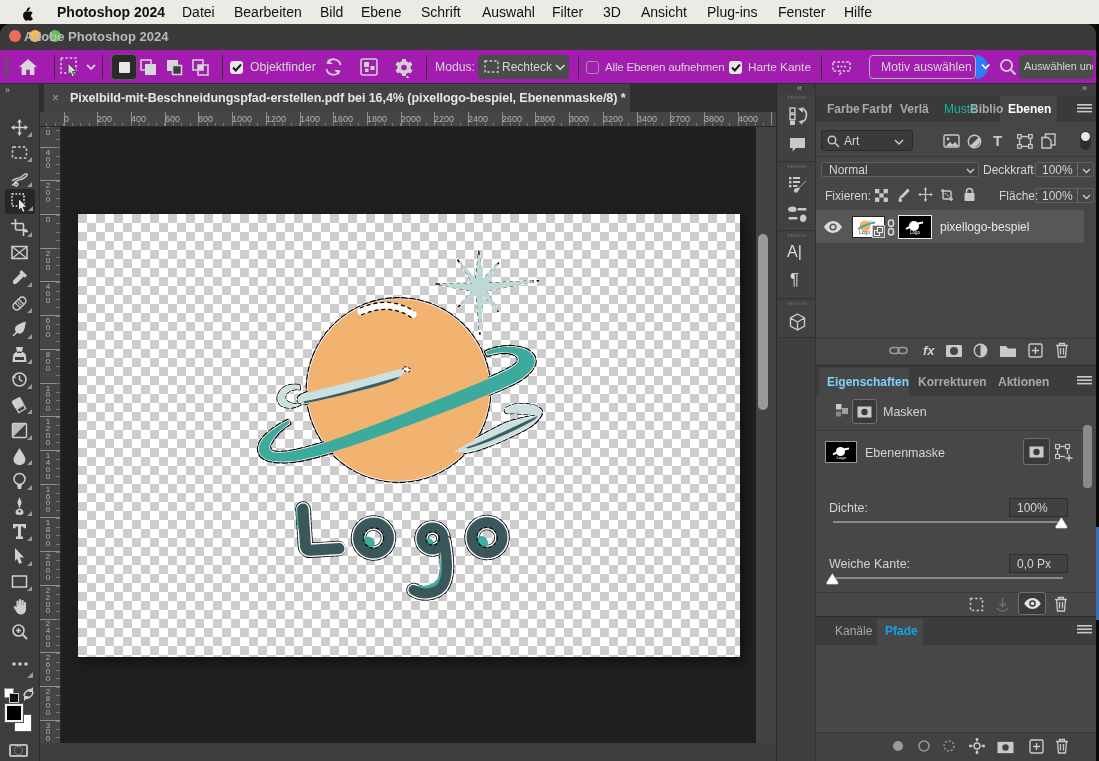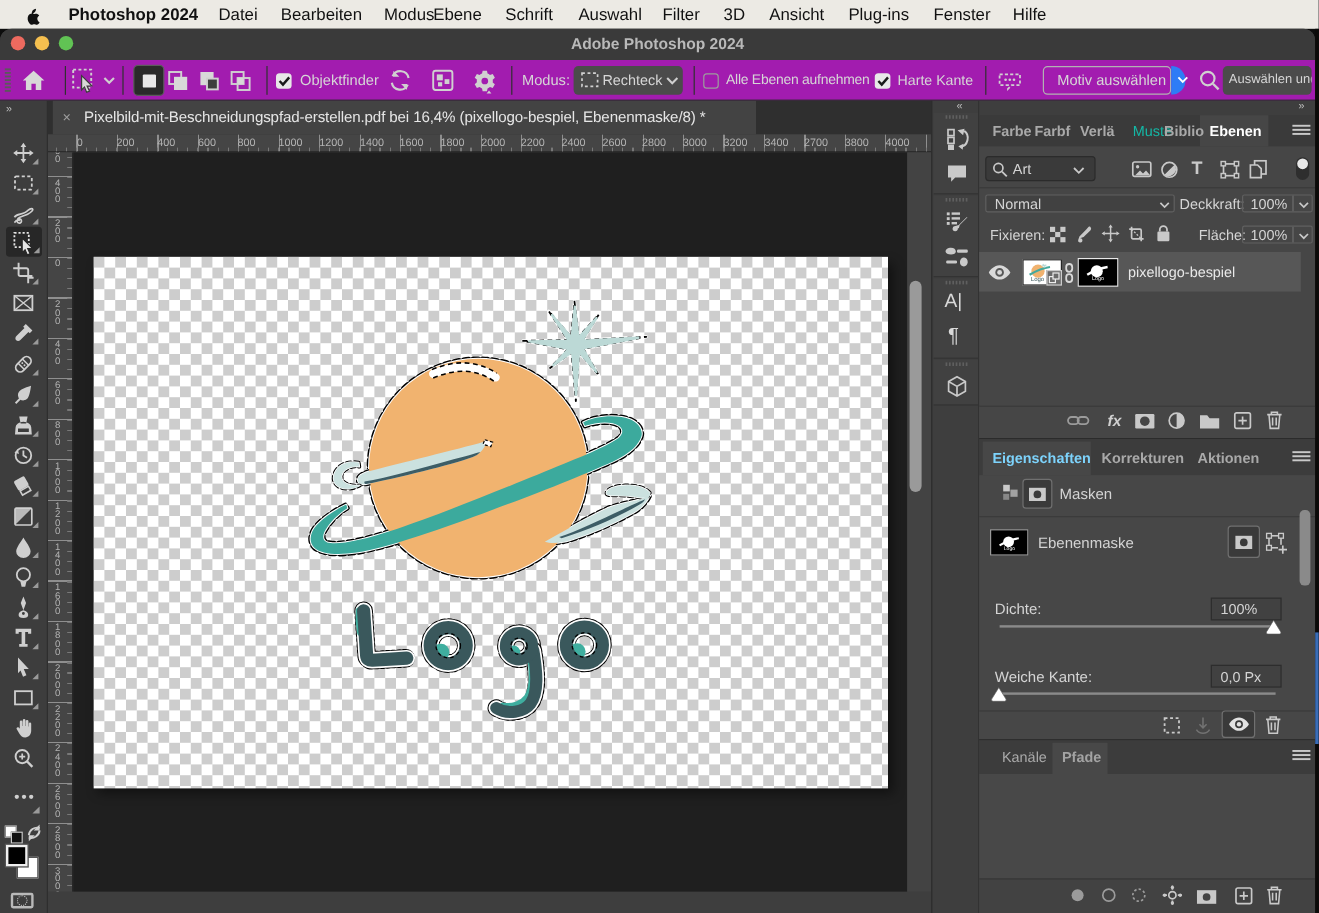--- a/index.html
+++ b/index.html
@@ -9,22 +9,22 @@
   
   #menubar { left:0; top:0; width:1099px; height:24px; background:#eceae4; color:#111;
              font-size:14px; }
   #menubar .mi { position:absolute; top:4px; white-space:nowrap; }
   
   #win { left:0; top:24px; width:1096px; height:737px; background:#3e3e3e;
          border-radius:10px 10px 0 0; overflow:hidden; }
   
   #titlebar { left:0; top:0; width:1096px; height:26px; background:#3a3a3a; }
   .light { position:absolute; top:6px; width:12px; height:12px; border-radius:50%; }
-  #title { position:absolute; top:5px; left:0; width:1096px; text-align:center;
-           font-weight:bold; font-size:13px; color:#b9b9b9; }
+  #title { position:absolute; top:5px; left:0; width:1096px; 
+           font-weight:bold; font-size:13px; color:#b9b9b9;padding-left:24px; }
   
   #options { left:0; top:26px; width:1096px; height:34px; background:#a21caf;
              border-bottom:1px solid #2b2b2b; }
   .vsep { position:absolute; top:5px; height:24px; width:1px; background:#303030; }
   
   #tools { left:0; top:60px; width:40px; height:677px; background:#3d3d3d;
            border-right:1px solid #2e2e2e; }
   
   #tabbar { left:40px; top:60px; width:736px; height:28px; background:#2f2f2f; }
   #doctab { position:absolute; left:4px; top:0; width:586px; height:28px; background:#434343; }
@@ -49,21 +49,21 @@
 </style>
 </head>
 <body>
   <div id="menubar" class="abs">
     <svg class="icn" style="left:21px;top:5px" width="13" height="15" viewBox="0 0 13 15">
       <path fill="#111" d="M6.4 3.6c.6-.8 1.7-1.4 2.6-1.4.1 1-.3 2-.9 2.7-.6.8-1.6 1.4-2.6 1.3-.1-1 .4-2 .9-2.6zM9 6.5c1 0 2 .5 2.7 1.4-1 .7-1.6 1.6-1.6 2.8 0 1.3.8 2.4 1.9 2.9-.5 1-1.3 2.1-2.3 2.1-.9 0-1.2-.5-2.2-.5s-1.4.5-2.2.5c-1.1 0-2.4-1.9-2.9-3.3C1.7 10.7 2 7.9 3.6 6.9c.7-.5 1.5-.7 2.2-.7.8 0 1.4.5 2 .5.5 0 .8-.2 1.2-.2z"></path>
     </svg>
     <span class="mi" style="left:57px;font-weight:bold">Photoshop 2024</span>
     <span class="mi" style="left:182px">Datei</span>
     <span class="mi" style="left:234px">Bearbeiten</span>
-    <span class="mi" style="left:320px">Modus</span>
+    <span class="mi" style="left:320px">Bild</span>
     <span class="mi" style="left:361px">Ebene</span>
     <span class="mi" style="left:421px">Schrift</span>
     <span class="mi" style="left:482px">Auswahl</span>
     <span class="mi" style="left:552px">Filter</span>
     <span class="mi" style="left:603px">3D</span>
     <span class="mi" style="left:641px">Ansicht</span>
     <span class="mi" style="left:707px">Plug-ins</span>
     <span class="mi" style="left:778px">Fenster</span>
     <span class="mi" style="left:844px">Hilfe</span>
   </div>
@@ -335,21 +335,21 @@
       <svg class="icn" style="left:27px;top:477px" width="5" height="5">
         <path fill="#9a9a9a" d="M5 0 v5 h-5 Z"></path>
       </svg>
       <svg class="icn" style="left:27px;top:502px" width="5" height="5">
         <path fill="#9a9a9a" d="M5 0 v5 h-5 Z"></path>
       </svg>
     </div>
     <div id="tabbar" class="abs">
       <div id="doctab">
         <span class="txt" style="left:8px;top:7px;color:#9f9f9f;font-size:12px">×</span>
-        <span class="txt" style="left:26px;top:7px;color:#e6e6e6;font-size:12.6px;font-weight:normal;letter-spacing:-0.1px">Pixelbild-mit-Beschneidungspfad-erstellen.pdf bei 16,4% (pixellogo-bespiel, Ebenenmaske/8) *</span>
+        <span class="txt" style="left:26px;top:7px;color:#e6e6e6;font-size:12.6px;font-weight:bold;letter-spacing:-0.1px">Pixelbild-mit-Beschneidungspfad-erstellen.pdf bei 16,4% (pixellogo-bespiel, Ebenenmaske/8) *</span>
       </div>
     </div>
     <div id="ruler-top" class="abs" style="border-bottom:1px solid #272727;overflow:hidden">
       <div class="abs" style="left:-8.7px;top:0;width:760px;height:15px;background:repeating-linear-gradient(to right, transparent 0px 32.7px, #8f8f8f 32.7px 33.7px)"></div>
       <div class="abs" style="left:-0.9px;top:11px;width:745px;height:4px;background:repeating-linear-gradient(to right, transparent 0px 7.43px, #787878 7.43px 8.43px)"></div>
       <div class="abs" style="left:0px;top:2px;width:736px;height:11px;color:#b3b3b3;font-size:9px">
         <span class="txt" style="left:24px">0</span>
         <span class="txt" style="left:57px">200</span>
         <span class="txt" style="left:91px">400</span>
         <span class="txt" style="left:125px">600</span>
@@ -824,21 +824,21 @@
       </svg>
       <svg class="icn" style="left:277px;top:512px" width="14" height="16" viewBox="0 0 14 16">
         <path fill="none" stroke="#c9c9c9" stroke-width="1.3" d="M1 3.5 h12 M4.5 3.5 V1.5 h5 v2 M2.5 3.5 L3.5 15 h7 L11.5 3.5 M5.5 6 v6.5 M8.5 6 v6.5"></path>
       </svg>
       <div class="abs" style="left:39px;top:532px;width:281px;height:1px;background:#2b2b2b"></div>
 
       <div class="abs" style="left:39px;top:533px;width:281px;height:28px;background:#3c3c3c"></div>
       <div class="abs" style="left:100px;top:535px;width:46px;height:26px;background:#484848"></div>
       <div class="abs" style="left:39px;top:561px;width:281px;height:87px;background:#484848"></div>
       <span class="txt" style="left:58px;top:540px;color:#a9a9a9;font-weight:normal">Kanäle</span>
-      <span class="txt" style="left:108px;top:540px;color:#a3a3a3;font-weight:bold">Pfade</span>
+      <span class="txt" style="left:108px;top:540px;color:#0ea5e9;font-weight:bold">Pfade</span>
       <svg class="icn" style="left:300px;top:541px" width="15" height="10">
         <g fill="#c9c9c9">
           <rect width="15" height="1.6" y="0"></rect>
           <rect width="15" height="1.6" y="3.4"></rect>
           <rect width="15" height="1.6" y="6.8"></rect>
         </g>
       </svg>
       <div class="abs" style="left:39px;top:648px;width:281px;height:29px;background:#424242;border-top:1px solid #383838"></div>
       <circle class="icn"></circle>
       <svg class="icn" style="left:115px;top:656px" width="12" height="12">

